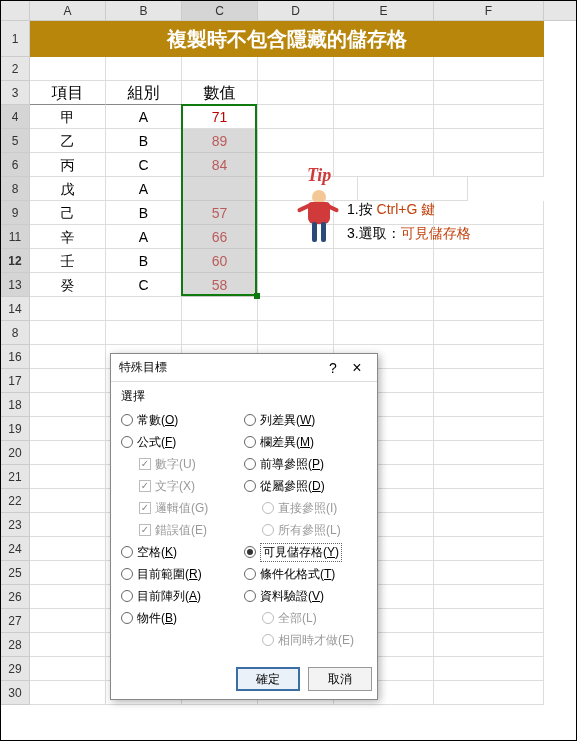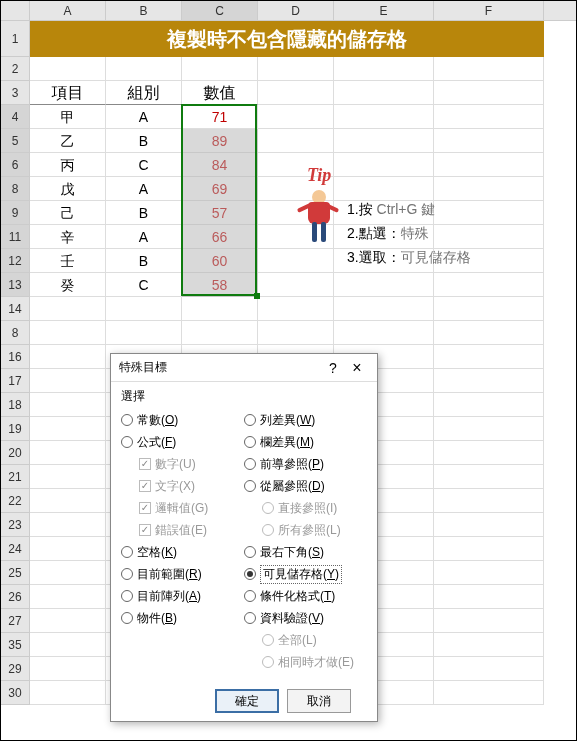--- a/index.html
+++ b/index.html
@@ -36,21 +36,21 @@
   .tip-wrap { position: absolute; left: 300px; top: 164px; font-size: 14px; }
   .tip-label { color: #d13a3a; font-family: cursive; font-size: 18px; font-style: italic; font-weight: bold; margin-left: 6px; }
   .tip-figure { width: 36px; height: 60px; position: relative; margin-top: 4px; }
   .tip-head { width: 14px; height: 14px; background: #f4c896; border-radius: 50%; position: absolute; left: 11px; top: 0; }
   .tip-body { width: 22px; height: 22px; background: #d13a3a; position: absolute; left: 7px; top: 12px; border-radius: 4px 4px 6px 6px; }
   .tip-arm-l { width: 14px; height: 4px; background: #d13a3a; position: absolute; left: -4px; top: 16px; transform: rotate(-25deg); border-radius: 2px; }
   .tip-arm-r { width: 14px; height: 4px; background: #d13a3a; position: absolute; left: 24px; top: 16px; transform: rotate(25deg); border-radius: 2px; }
   .tip-leg-l { width: 5px; height: 20px; background: #2a4a7a; position: absolute; left: 11px; top: 32px; border-radius: 2px; }
   .tip-leg-r { width: 5px; height: 20px; background: #2a4a7a; position: absolute; left: 20px; top: 32px; border-radius: 2px; }
   .tip-lines { position: absolute; left: 346px; top: 196px; font-size: 14px; line-height: 24px; }
-  .tip-red { color: #737373; }
+  .tip-red { color: #c2410c; }
 
   
   .dialog { position: absolute; left: 109px; top: 352px; width: 268px; background: #fff; border: 1px solid #888; box-shadow: 2px 2px 8px rgba(0,0,0,0.3); }
   .dlg-title { display: flex; align-items: center; height: 28px; padding: 0 8px; font-size: 12px; border-bottom: 1px solid #ddd; }
   .dlg-title .t { flex: 1; }
   .dlg-help, .dlg-close { width: 24px; text-align: center; font-size: 14px; cursor: pointer; }
   .dlg-close { font-size: 16px; }
   .dlg-body { padding: 6px 10px 8px 10px; }
   .dlg-section { font-size: 12px; margin-bottom: 4px; }
   .opt-cols { display: flex; }
@@ -58,21 +58,21 @@
   .opt { display: flex; align-items: center; height: 22px; font-size: 12px; gap: 4px; }
   .opt.sub { padding-left: 18px; }
   .opt .u { text-decoration: underline; }
   .opt.disabled { color: #999; }
   .opt.highlight .lbl { border: 1px dotted #666; padding: 0 2px; }
   .radio { width: 12px; height: 12px; border: 1px solid #666; border-radius: 50%; display: inline-flex; align-items: center; justify-content: center; flex-shrink: 0; }
   .radio.checked::after { content: ""; width: 6px; height: 6px; background: #333; border-radius: 50%; }
   .radio.disabled, .checkbox.disabled { border-color: #bbb; }
   .checkbox { width: 12px; height: 12px; border: 1px solid #666; display: inline-flex; align-items: center; justify-content: center; flex-shrink: 0; font-size: 10px; line-height: 1; }
   .checkbox.checked::after { content: "✓"; color: #888; }
-  .dlg-buttons { display: flex; justify-content: flex-end; gap: 8px; padding: 8px 26px; }
+  .dlg-buttons { display: flex; justify-content: flex-end; gap: 8px; padding: 8px 5px; }
   .btn { min-width: 64px; height: 24px; font-size: 12px; background: #f3f3f3; border: 1px solid #999; cursor: pointer; }
   .btn.primary { border: 2px solid #3b6ea5; background: #eaf1f8; }
 
   
   .cA { width: 76px; } .cB { width: 76px; } .cC { width: 76px; }
   .cD { width: 76px; } .cE { width: 100px; } .cF { width: 110px; }
 </style>
 </head>
 <body>
 
@@ -90,37 +90,37 @@
   <div class="row-headers" id="rowHeaders">
       <div class="row-h" style="height: 36px; line-height: 36px;">1</div>
       <div class="row-h" style="height: 24px; line-height: 24px;">2</div>
       <div class="row-h" style="height: 24px; line-height: 24px;">3</div>
       <div class="row-h sel" style="height: 24px; line-height: 24px;">4</div>
       <div class="row-h sel" style="height: 24px; line-height: 24px;">5</div>
       <div class="row-h sel" style="height: 24px; line-height: 24px;">6</div>
       <div class="row-h sel" style="height: 24px; line-height: 24px;">8</div>
       <div class="row-h sel" style="height: 24px; line-height: 24px;">9</div>
       <div class="row-h sel" style="height: 24px; line-height: 24px;">11</div>
-      <div class="row-h sel" style="height: 24px; line-height: 24px;">12</div>
+      <div class="row-h sel" style="height: 24px; line-height: 24px; font-weight: bold;">12</div>
       <div class="row-h sel" style="height: 24px; line-height: 24px;">13</div>
       <div class="row-h" style="height: 24px; line-height: 24px;">14</div>
       <div class="row-h" style="height: 24px; line-height: 24px;">8</div>
       <div class="row-h" style="height: 24px; line-height: 24px;">16</div>
       <div class="row-h" style="height: 24px; line-height: 24px;">17</div>
       <div class="row-h" style="height: 24px; line-height: 24px;">18</div>
       <div class="row-h" style="height: 24px; line-height: 24px;">19</div>
       <div class="row-h" style="height: 24px; line-height: 24px;">20</div>
       <div class="row-h" style="height: 24px; line-height: 24px;">21</div>
       <div class="row-h" style="height: 24px; line-height: 24px;">22</div>
       <div class="row-h" style="height: 24px; line-height: 24px;">23</div>
       <div class="row-h" style="height: 24px; line-height: 24px;">24</div>
       <div class="row-h" style="height: 24px; line-height: 24px;">25</div>
       <div class="row-h" style="height: 24px; line-height: 24px;">26</div>
       <div class="row-h" style="height: 24px; line-height: 24px;">27</div>
-      <div class="row-h" style="height: 24px; line-height: 24px;">35</div>
+      <div class="row-h" style="height: 24px; line-height: 24px;">28</div>
       <div class="row-h" style="height: 24px; line-height: 24px;">29</div>
       <div class="row-h" style="height: 24px; line-height: 24px;">30</div>
     </div>
   <div class="cells" id="cellsArea">
 
     <div class="row" style="height:36px;">
       <div class="title-banner" style="width:514px;">複製時不包含隱藏的儲存格</div>
     </div>
   <div class="row" style="height: 24px;">
         <div class="cell cA" style="width: 76px;"></div>
@@ -158,21 +158,20 @@
         <div class="cell cA" style="width: 76px;">丙</div>
         <div class="cell cB" style="width: 76px;">C</div>
         <div class="cell cC val-red" style="width: 76px;">84</div>
         <div class="cell cD" style="width: 76px;"></div>
         <div class="cell cE" style="width: 100px;"></div>
         <div class="cell cF" style="width: 110px;"></div>
       </div>
       <div class="row" style="height: 24px;">
         <div class="cell cA" style="width: 76px;">戊</div>
         <div class="cell cB" style="width: 76px;">A</div>
-        <div class="cell cC val-red" style="width: 76px;">69</div>
         <div class="cell cD" style="width: 76px;"></div>
         <div class="cell cE" style="width: 100px;"></div>
         <div class="cell cF" style="width: 110px;"></div>
       </div>
       <div class="row" style="height: 24px;">
         <div class="cell cA" style="width: 76px;">己</div>
         <div class="cell cB" style="width: 76px;">B</div>
         <div class="cell cC val-red" style="width: 76px;">57</div>
         <div class="cell cD" style="width: 76px;"></div>
         <div class="cell cE" style="width: 100px;"></div>
@@ -350,21 +349,20 @@
     <div class="tip-head"></div>
       <div class="tip-body"></div>
     <div class="tip-arm-l"></div>
       <div class="tip-arm-r"></div>
     <div class="tip-leg-l"></div>
       <div class="tip-leg-r"></div>
   </div>
 </div>
 <div class="tip-lines" id="tipLines">
     <div><span>1.按 </span><span class="tip-red">Ctrl+G 鍵</span></div>
-    <div><span>2.點選：</span><span class="tip-red">特殊</span></div>
     <div><span>3.選取：</span><span class="tip-red">可見儲存格</span></div>
   </div>
 
 <div class="dialog">
   <div class="dlg-title">
     <span class="t">特殊目標</span>
     <span class="dlg-help">?</span>
     <span class="dlg-close">×</span>
   </div>
   <div class="dlg-body">
@@ -430,24 +428,20 @@
             <span class="lbl">從屬參照(<span class="u">D</span>)</span>
           </div>
           <div class="opt sub disabled">
             <span class="radio disabled"></span>
             <span class="lbl">直接參照(I)</span>
           </div>
           <div class="opt sub disabled">
             <span class="radio disabled"></span>
             <span class="lbl">所有參照(L)</span>
           </div>
-          <div class="opt">
-            <span class="radio"></span>
-            <span class="lbl">最右下角(<span class="u">S</span>)</span>
-          </div>
           <div class="opt highlight">
             <span class="radio checked"></span>
             <span class="lbl">可見儲存格(<span class="u">Y</span>)</span>
           </div>
           <div class="opt">
             <span class="radio"></span>
             <span class="lbl">條件化格式(<span class="u">T</span>)</span>
           </div>
           <div class="opt">
             <span class="radio"></span>

